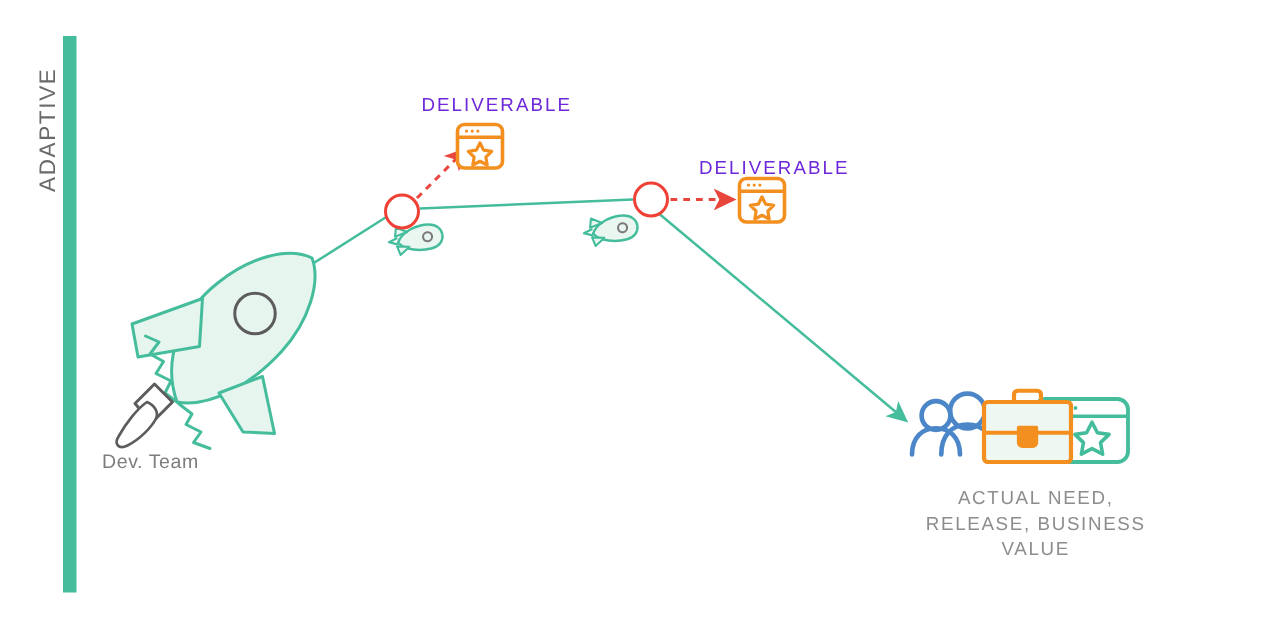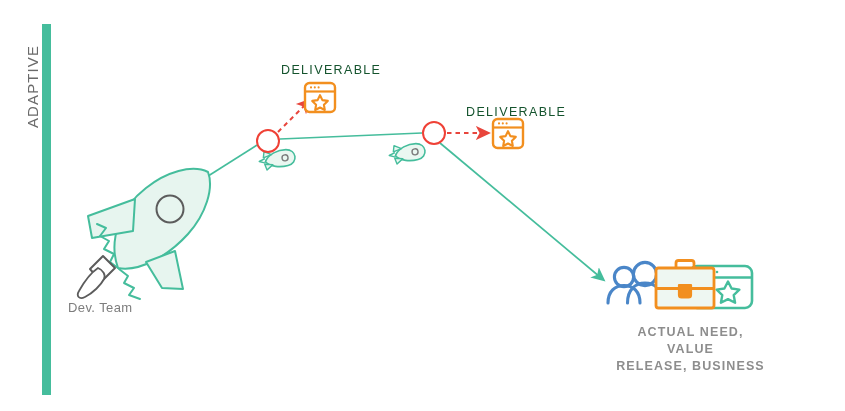--- a/index.html
+++ b/index.html
@@ -43,21 +43,21 @@
     font-size: 15px;
     letter-spacing: 1.1px;
     color: #6a6a6a;
     white-space: nowrap;
   }
   .cap-label {
     position: absolute;
     font-family: "Liberation Sans", sans-serif;
     font-size: 12.5px;
     letter-spacing: 1.35px;
-    color: #14532d;
+    color: #6d28d9;
     white-space: nowrap;
   }
   .deliverable-1-label { left: 281px; top: 63px; }
   .deliverable-2-label { left: 466px; top: 105px; }
   .dev-team-label {
     position: absolute;
     left: 68px;
     top: 300px;
     font-family: "Liberation Sans", sans-serif;
     font-size: 13px;
@@ -70,21 +70,21 @@
     left: 608px;
     top: 324px;
     width: 165px;
     text-align: center;
     font-family: "Liberation Sans", sans-serif;
     font-size: 12.5px;
     line-height: 17px;
     letter-spacing: 1.1px;
     color: #8d8d8d;
   }
-  .outcome-label span { display: block; font-weight: bold; }
+  .outcome-label span { display: block; }
 </style>
 </head>
 <body>
 
 <div id="canvas">
 
   <div class="axis-bar"></div>
   <div class="axis-label">ADAPTIVE</div>
 
   <svg id="scene" viewBox="0 0 845 411" xmlns="http://www.w3.org/2000/svg">
@@ -197,17 +197,17 @@
       </g>
     </g>
 
   </svg>
 
   <div class="cap-label deliverable-1-label">DELIVERABLE</div>
   <div class="cap-label deliverable-2-label">DELIVERABLE</div>
   <div class="dev-team-label">Dev. Team</div>
   <div class="outcome-label">
     <span>ACTUAL NEED,</span>
+    <span>RELEASE, BUSINESS</span>
     <span>VALUE</span>
-    <span>RELEASE, BUSINESS</span>
   </div>
 
 </div>
 
 </body></html>

